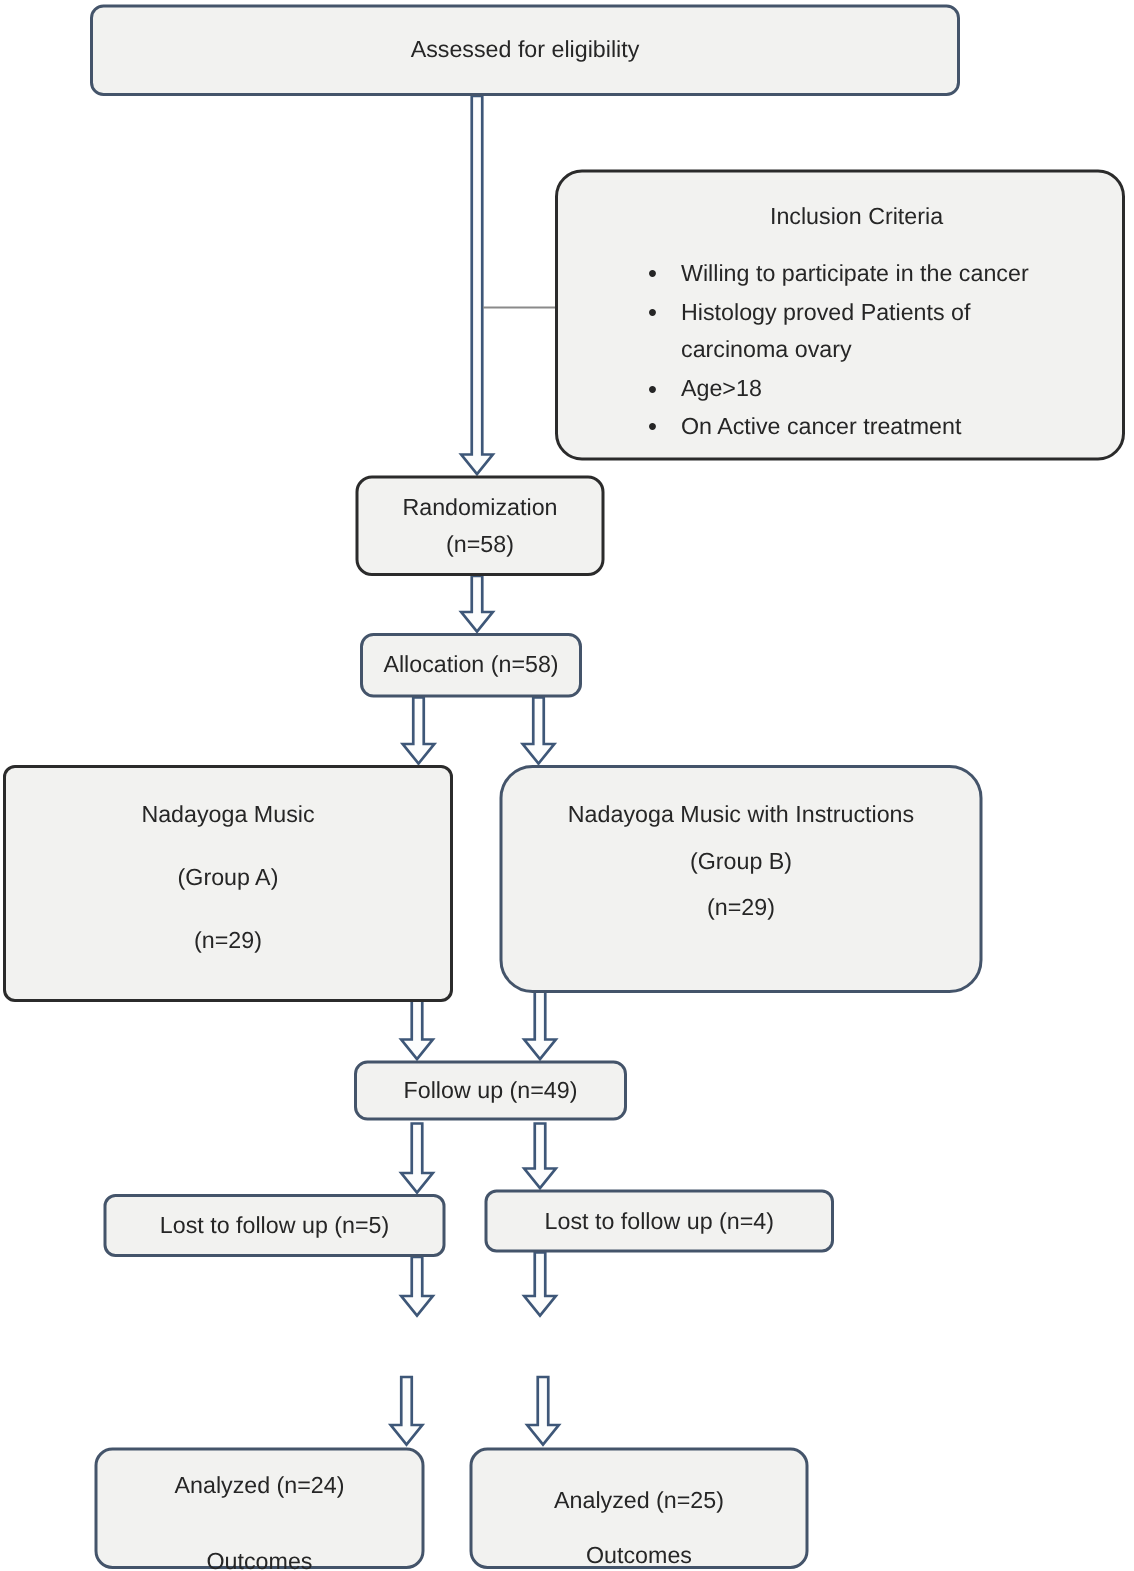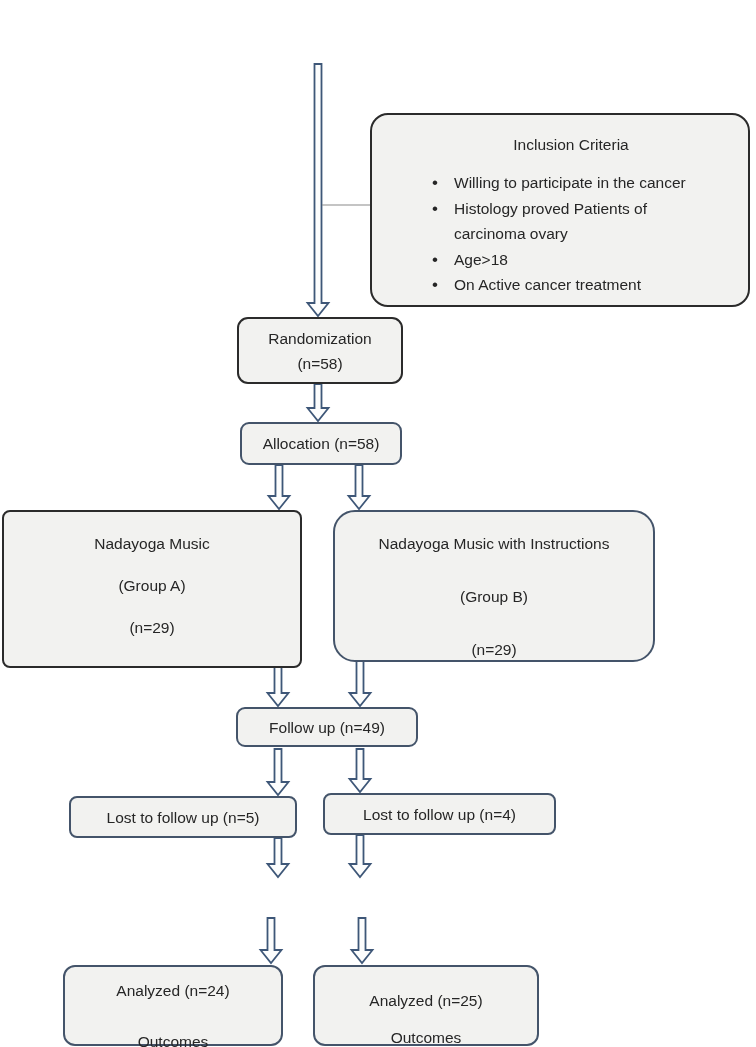--- a/index.html
+++ b/index.html
@@ -26,25 +26,25 @@
   }
   .dark{border-color:var(--border-dark);}
   #assessed{left:60px;top:3px;width:580px;height:61px;border-radius:9px;}
   #inclusion{left:370px;top:103px;width:380px;height:194px;border-radius:18px;
     justify-content:flex-start;align-items:stretch;text-align:left;margin-top:10px;}
   #inclusion .inc-title{text-align:center;padding:20px 0 0 22px;}
   #inclusion ul{margin:16px 0 0 58px;padding:0;width:270px;list-style:none;line-height:25.5px;font-size:15.5px;}
   #inclusion li{position:relative;padding-left:24px;}
   #inclusion li::before{content:"\2022";position:absolute;left:2px;font-size:17px;}
   #randomization{left:237px;top:317px;width:166px;height:67px;border-radius:11px;gap:6px;}
-  #allocation{left:240px;top:422px;width:162px;height:43px;border-radius:9px;}
+  #allocation{left:240px;top:422px;width:148px;height:43px;border-radius:9px;}
   #group-a{left:2px;top:510px;width:300px;height:158px;border-radius:8px;
     justify-content:flex-start;padding-top:22px;gap:23px;}
   #group-b{left:333px;top:510px;width:322px;height:152px;border-radius:22px;
-    justify-content:flex-start;padding-top:22px;gap:34px;}
+    justify-content:flex-start;padding-top:22px;gap:12px;}
   #follow-up{left:236px;top:707px;width:182px;height:40px;border-radius:9px;}
   #lost-a{left:69px;top:796px;width:228px;height:42px;border-radius:8px;}
   #lost-b{left:323px;top:793px;width:233px;height:42px;border-radius:8px;}
   #analyzed-total{left:230px;top:878px;width:178px;height:41px;border-radius:8px;}
   #analyzed-a{left:63px;top:965px;width:220px;height:81px;border-radius:12px;
     justify-content:flex-start;padding-top:14px;gap:32px;}
   #analyzed-b{left:313px;top:965px;width:226px;height:81px;border-radius:12px;
     justify-content:flex-start;padding-top:24px;gap:18px;}
 </style>
 </head>
@@ -61,20 +61,23 @@
       <path d="M 356.5 661 L 356.5 693 L 349.5 693 L 360 706 L 370.5 693 L 363.5 693 L 363.5 661 Z" class="arrow"></path>
       <path d="M 274.5 749 L 274.5 782 L 267.5 782 L 278 795 L 288.5 782 L 281.5 782 L 281.5 749 Z" class="arrow"></path>
       <path d="M 356.5 749 L 356.5 779 L 349.5 779 L 360 792 L 370.5 779 L 363.5 779 L 363.5 749 Z" class="arrow"></path>
       <path d="M 274.5 838 L 274.5 864 L 267.5 864 L 278 877 L 288.5 864 L 281.5 864 L 281.5 838 Z" class="arrow"></path>
       <path d="M 356.5 835 L 356.5 864 L 349.5 864 L 360 877 L 370.5 864 L 363.5 864 L 363.5 835 Z" class="arrow"></path>
       <path d="M 267.5 918 L 267.5 950 L 260.5 950 L 271 963 L 281.5 950 L 274.5 950 L 274.5 918 Z" class="arrow"></path>
       <path d="M 358.5 918 L 358.5 950 L 351.5 950 L 362 963 L 372.5 950 L 365.5 950 L 365.5 918 Z" class="arrow"></path>
       <line x1="322" y1="205" x2="371" y2="205" class="connector"></line>
     </svg>
 
+  <div class="node" id="assessed">
+    <span>Assessed for eligibility</span>
+  </div>
 
   <div class="node dark" id="inclusion">
     <div class="inc-title">Inclusion Criteria</div>
     <ul>
         <li>Willing to participate in the cancer</li>
         <li>Histology proved Patients of carcinoma ovary</li>
         <li>Age&gt;18</li>
         <li>On Active cancer treatment</li>
       </ul>
   </div>

